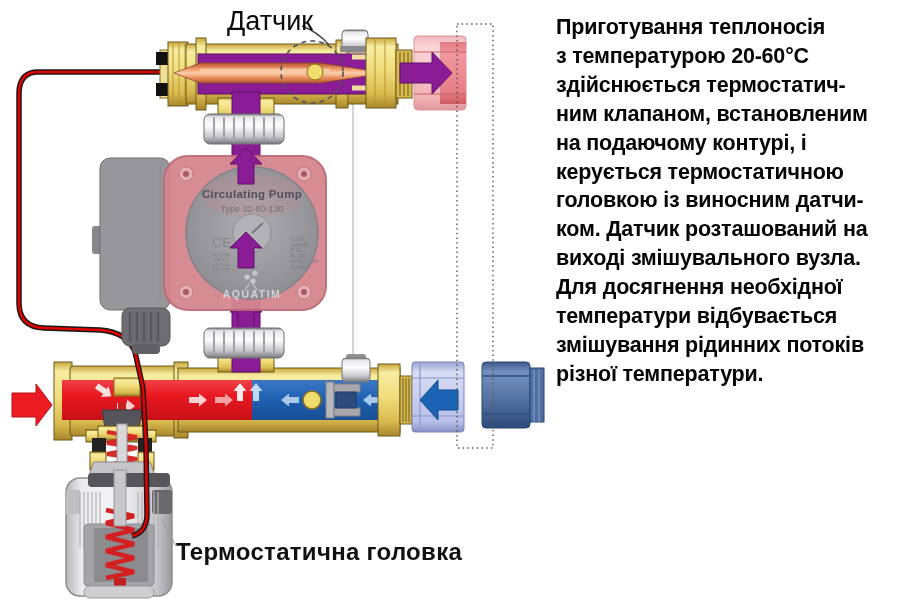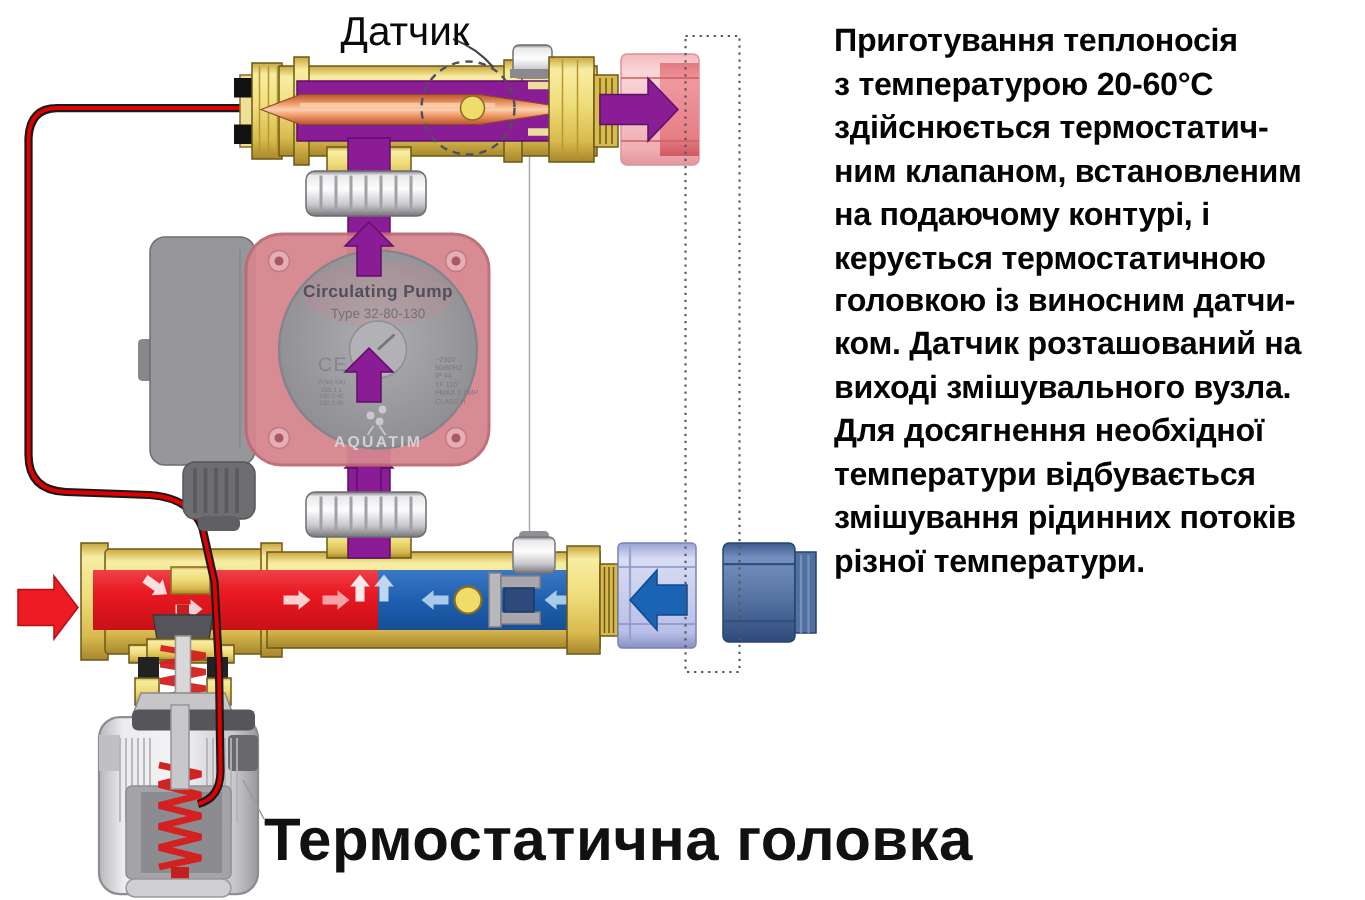--- a/index.html
+++ b/index.html
@@ -2,21 +2,21 @@
 <html><head>
 <meta charset="utf-8">
 <style>
   html,body{margin:0;padding:0;background:#ffffff;}
   #stage{position:relative;width:910px;height:600px;background:#ffffff;overflow:hidden;
          font-family:"Liberation Sans",sans-serif;}
   #diagram-svg{position:absolute;left:0;top:0;}
   svg text{font-family:"Liberation Sans",sans-serif;}
   .label-sensor{position:absolute;left:227px;top:6px;font-size:27px;font-weight:400;
                 color:#0a0a0a;white-space:pre;}
-  .label-head{position:absolute;left:176px;top:538px;font-size:40px;font-weight:700;
+  .label-head{position:absolute;left:176px;top:538px;font-size:24px;font-weight:700;
               letter-spacing:.3px;color:#111;white-space:pre;}
   .desc{position:absolute;left:556px;top:13px;width:380px;font-size:21.5px;
         line-height:28.9px;font-weight:700;color:#050505;white-space:pre;letter-spacing:-0.2px;}
 </style>
 </head>
 <body>
 
 <div id="stage">
 
 <svg id="diagram-svg" width="555" height="600" viewBox="0 0 555 600">

